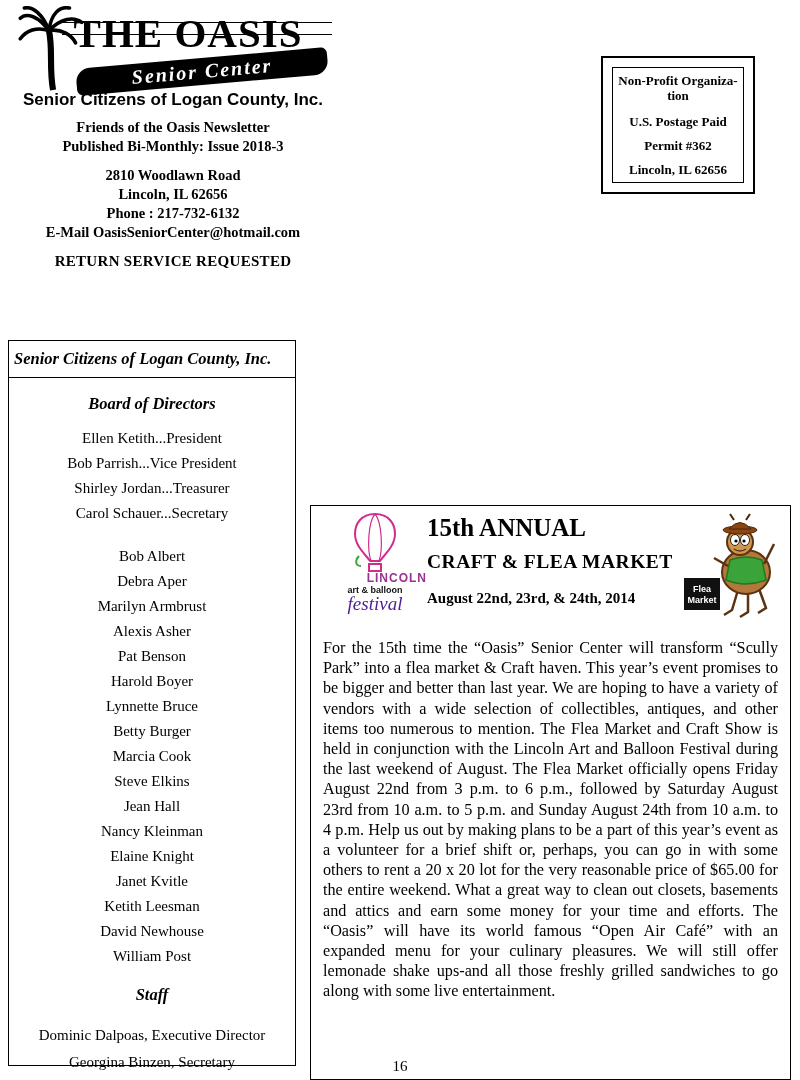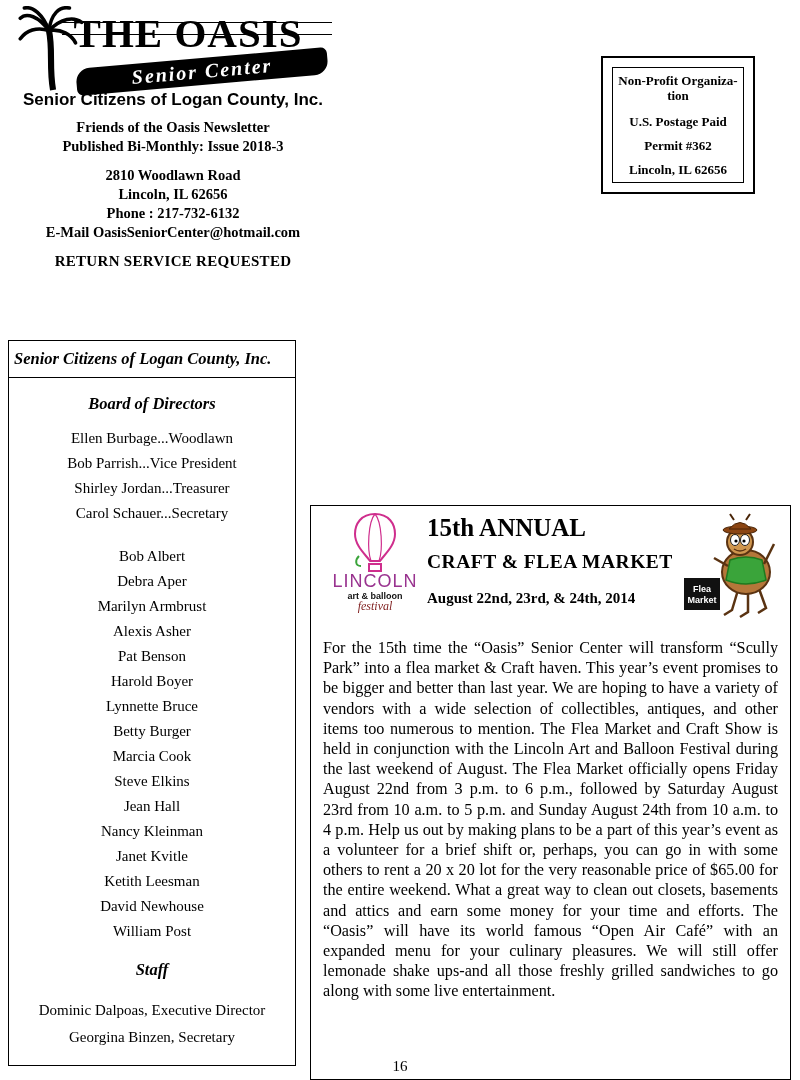--- a/index.html
+++ b/index.html
@@ -82,29 +82,29 @@
   
   .event {
     position:absolute; left:310px; top:505px; width:481px; height:575px;
     border:1.5px solid #000; box-sizing:border-box; padding:6px 12px 8px 12px;
     background:#fff;
   }
   .event-header { display:flex; align-items:stretch; height:120px; }
   .festival-logo { width:104px; text-align:center; line-height:1.05; }
   .festival-logo svg { display:block; margin:0 auto; }
   .fest-city {
-    font-family:"Liberation Sans", sans-serif; font-weight:normal;
-    font-size:18px; letter-spacing:1px; color:#99338f;
+    font-family:"Liberation Sans", sans-serif; font-weight:bold;
+    font-size:12px; letter-spacing:1px; color:#99338f;text-align:right;
   }
   .fest-tag {
     font-family:"Liberation Sans", sans-serif; font-weight:bold;
     font-size:9px; color:#111; margin-top:1px;
   }
   .fest-script {
-    font-style:italic; font-size:12px; color:#7f1d1d; margin-top:-1px;
+    font-style:italic; font-size:19px; color:#4c1d95; margin-top:-1px;
   }
   .event-titles { flex:1; text-align:left; padding-top:2px; }
   .event-title { font-size:25px; font-weight:bold; }
   .event-subtitle { font-size:19.5px; font-weight:bold; margin-top:9px; letter-spacing:0.5px; }
   .event-dates { font-size:15px; font-weight:bold; margin-top:17px; }
   .mascot { width:100px; text-align:right; }
   .event-body {
     text-align:justify; font-size:16.2px; line-height:20.2px; margin:6px 0 0 0;
   }
 
@@ -158,36 +158,37 @@
       <div class="postage-line l2">U.S. Postage Paid</div>
       <div class="postage-line l3">Permit #362</div>
       <div class="postage-line l4">Lincoln, IL  62656</div>
     </div>
   </div>
 
   <aside class="board">
     <div class="board-title">Senior Citizens of Logan County, Inc.</div>
     <div class="board-body">
       <div class="board-heading">Board of Directors</div>
-      <div class="officer">Ellen Burbage...Woodlawn</div>
+      <div class="officer">Ellen Ketith...President</div>
       <div class="officer">Bob Parrish...Vice President</div>
       <div class="officer">Shirley Jordan...Treasurer</div>
       <div class="officer">Carol Schauer...Secretary</div>
       <div class="member first">Bob Albert</div>
       <div class="member">Debra Aper</div>
       <div class="member">Marilyn Armbrust</div>
       <div class="member">Alexis Asher</div>
       <div class="member">Pat Benson</div>
       <div class="member">Harold Boyer</div>
       <div class="member">Lynnette Bruce</div>
       <div class="member">Betty Burger</div>
       <div class="member">Marcia Cook</div>
       <div class="member">Steve Elkins</div>
       <div class="member">Jean Hall</div>
       <div class="member">Nancy Kleinman</div>
+      <div class="member">Elaine Knight</div>
       <div class="member">Janet Kvitle</div>
       <div class="member">Ketith Leesman</div>
       <div class="member">David Newhouse</div>
       <div class="member">William Post</div>
       <div class="staff-heading">Staff</div>
       <div class="staff-line">Dominic Dalpoas, Executive Director</div>
       <div class="staff-line">Georgina Binzen, Secretary</div>
     </div>
   </aside>
 

